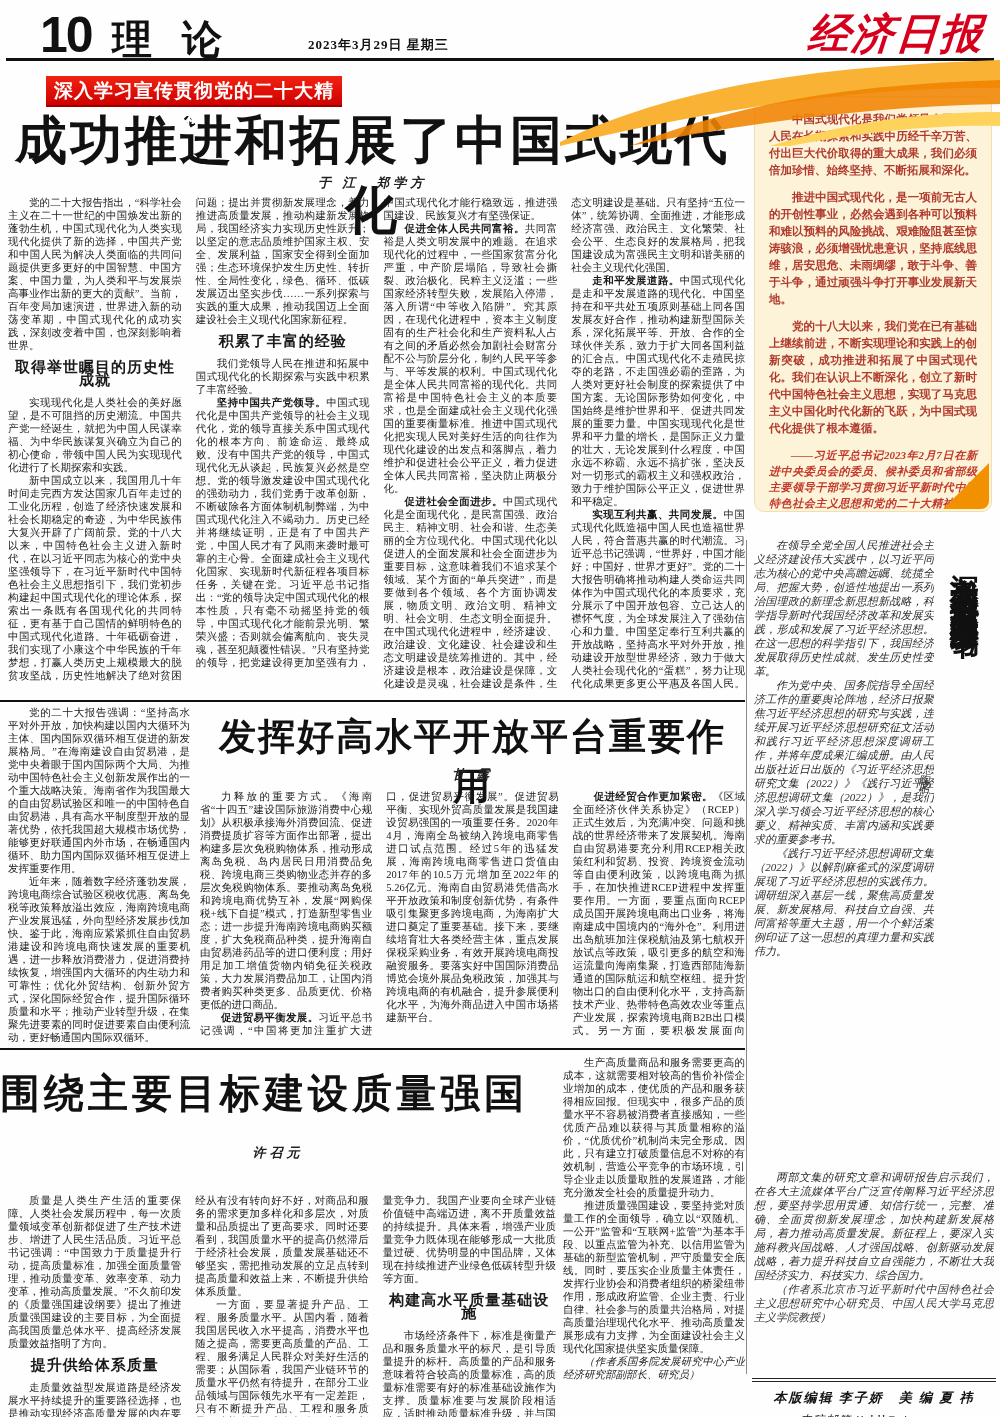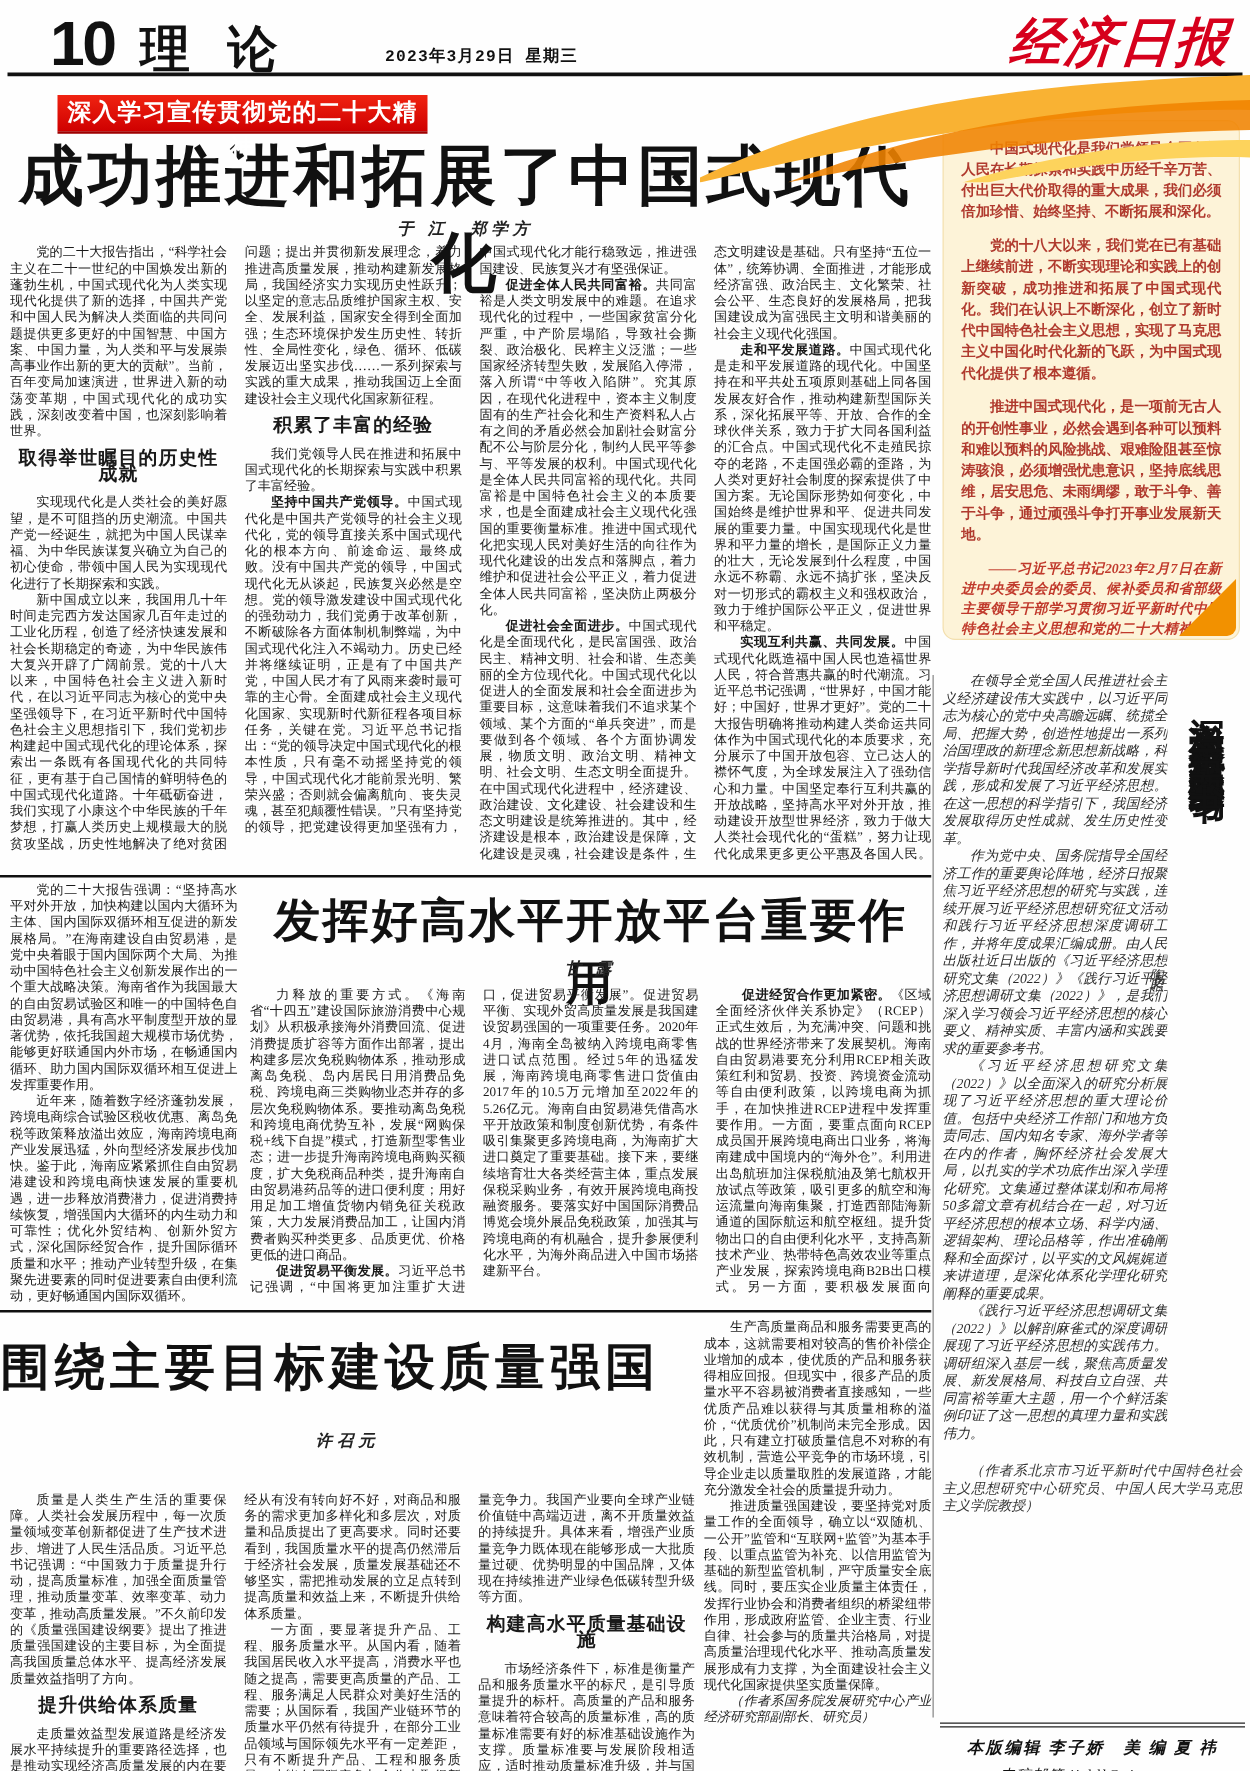--- a/index.html
+++ b/index.html
@@ -2,21 +2,21 @@
 <html><head>
 <meta charset="utf-8">
 <style>
   html,body{margin:0;padding:0;}
   body{width:1000px;height:1417px;position:relative;background:#fefefe;overflow:hidden;
        font-family:"Liberation Serif",serif;color:#111;}
   .abs{position:absolute;}
   
   .pagenum{left:40px;top:6px;font-size:50px;font-weight:900;font-family:"Liberation Sans",sans-serif;letter-spacing:-2px;}
   .secname{left:112px;top:12px;font-size:40px;font-weight:900;letter-spacing:10px;}
-  .pagedate{left:308px;top:36px;font-size:13px;font-weight:bold;letter-spacing:1px;font-family:Liberation Mono, monospace;}
+  .pagedate{left:308px;top:36px;font-size:13px;font-weight:bold;letter-spacing:1px;font-family:Liberation Serif, serif;}
   .masthead{right:16px;top:6px;font-size:42px;font-weight:900;color:#d6001c;font-style:italic;
             font-family:"Liberation Serif",serif;letter-spacing:2px;transform:skewX(-4deg);}
   .headrule{left:6px;top:58px;width:988px;height:3px;background:#111;}
   
   .banner{left:28px;top:76px;width:296px;height:29px;background:linear-gradient(#f02311,#cf0000);
           color:#fff;font-weight:bold;font-size:19px;text-align:center;line-height:29px;
           font-family:"Liberation Sans",sans-serif;letter-spacing:1px;border-bottom:2px solid #9e0000;z-index:4;margin-left:18px;}
   
   .swoosh{left:560px;top:54px;z-index:3;pointer-events:none;}
   
@@ -126,35 +126,35 @@
     <p>一方面，要显著提升产品、工程、服务质量水平。从国内看，随着我国居民收入水平提高，消费水平也随之提高，需要更高质量的产品、工程、服务满足人民群众对美好生活的需要；从国际看，我国产业链环节的质量水平仍然有待提升，在部分工业品领域与国际领先水平有一定差距，只有不断提升产品、工程和服务质量，才能在国际竞争与合作中取得新优势。另一方面，要持续增强产业质量竞争力。我国产业要向全球产业链价值链中高端迈进，离不开质量效益的持续提升。具体来看，增强产业质量竞争力既体现在能够形成一大批质量过硬、优势明显的中国品牌，又体现在持续推进产业绿色低碳转型升级等方面。</p>
     <h3>构建高水平质量基础设施</h3>
     <p>市场经济条件下，标准是衡量产品和服务质量水平的标尺，是引导质量提升的标杆。高质量的产品和服务意味着符合较高的质量标准，高的质量标准需要有好的标准基础设施作为支撑。质量标准要与发展阶段相适应，适时推动质量标准升级，并与国际先进标准接轨，建立健全质量标准体系，完善计量、标准、认证认可、检验检测等质量基础设施。</p>
   </div>
 
 <div class="abs vrule"></div>
 
 <div class="abs qbox">
   <div class="qbox-flow">
       <p>中国式现代化是我们党领导全国各族人民在长期探索和实践中历经千辛万苦、付出巨大代价取得的重大成果，我们必须倍加珍惜、始终坚持、不断拓展和深化。</p>
+      <p>推进中国式现代化，是一项前无古人的开创性事业，必然会遇到各种可以预料和难以预料的风险挑战、艰难险阻甚至惊涛骇浪，必须增强忧患意识，坚持底线思维，居安思危、未雨绸缪，敢于斗争、善于斗争，通过顽强斗争打开事业发展新天地。</p>
       <p>党的十八大以来，我们党在已有基础上继续前进，不断实现理论和实践上的创新突破，成功推进和拓展了中国式现代化。我们在认识上不断深化，创立了新时代中国特色社会主义思想，实现了马克思主义中国化时代化新的飞跃，为中国式现代化提供了根本遵循。</p>
-      <p>推进中国式现代化，是一项前无古人的开创性事业，必然会遇到各种可以预料和难以预料的风险挑战、艰难险阻甚至惊涛骇浪，必须增强忧患意识，坚持底线思维，居安思危、未雨绸缪，敢于斗争、善于斗争，通过顽强斗争打开事业发展新天地。</p>
     </div>
   <div class="qattr">——习近平总书记2023年2月7日在新进中央委员会的委员、候补委员和省部级主要领导干部学习贯彻习近平新时代中国特色社会主义思想和党的二十大精神研讨班上的讲话</div>
   <div class="fold"></div>
 </div>
 
 <div class="abs booktext bkcol">
     <p>在领导全党全国人民推进社会主义经济建设伟大实践中，以习近平同志为核心的党中央高瞻远瞩、统揽全局、把握大势，创造性地提出一系列治国理政的新理念新思想新战略，科学指导新时代我国经济改革和发展实践，形成和发展了习近平经济思想。在这一思想的科学指引下，我国经济发展取得历史性成就、发生历史性变革。</p>
     <p>作为党中央、国务院指导全国经济工作的重要舆论阵地，经济日报聚焦习近平经济思想的研究与实践，连续开展习近平经济思想研究征文活动和践行习近平经济思想深度调研工作，并将年度成果汇编成册。由人民出版社近日出版的《习近平经济思想研究文集（2022）》《践行习近平经济思想调研文集（2022）》，是我们深入学习领会习近平经济思想的核心要义、精神实质、丰富内涵和实践要求的重要参考书。</p>
-    <p>《习近平经济思想研究文集（2022）》以全面深入的研究分析展现了习近平经济思想的重大理论价值。包括中央经济工作部门和地方负责同志、国内知名专家、海外学者等在内的作者，胸怀经济社会发展大局，以扎实的学术功底作出深入学理化研究。文集通过整体谋划和布局将50多篇文章有机结合在一起，对习近平经济思想的根本立场、科学内涵、逻辑架构、理论品格等，作出准确阐释和全面探讨，以平实的文风娓娓道来讲道理，是深化体系化学理化研究阐释的重要成果。</p>
     <p>《践行习近平经济思想调研文集（2022）》以解剖麻雀式的深度调研展现了习近平经济思想的实践伟力。调研组深入基层一线，聚焦高质量发展、新发展格局、科技自立自强、共同富裕等重大主题，用一个个鲜活案例印证了这一思想的真理力量和实践伟力。</p>
   </div>
 <div class="abs vauthor">陶文昭</div>
 <div class="abs vhead">深入学习领会习近平经济思想的重要参考书</div>
 <div class="abs booktext bkwide">
+    <p>两部文集的研究文章和调研报告启示我们，在各大主流媒体平台广泛宣传阐释习近平经济思想，要坚持学思用贯通、知信行统一，完整、准确、全面贯彻新发展理念，加快构建新发展格局，着力推动高质量发展。新征程上，要深入实施科教兴国战略、人才强国战略、创新驱动发展战略，着力提升科技自立自强能力，不断壮大我国经济实力、科技实力、综合国力。</p>
     <p class="note">（作者系北京市习近平新时代中国特色社会主义思想研究中心研究员、中国人民大学马克思主义学院教授）</p>
   </div>
 
 <div class="abs edbox">
   <div class="edline">本版编辑 李子娇　美 编 夏 祎</div>
   <div class="edmail">来稿邮箱 jjrbll@sina.com</div>
 </div>
 
 </body></html>

